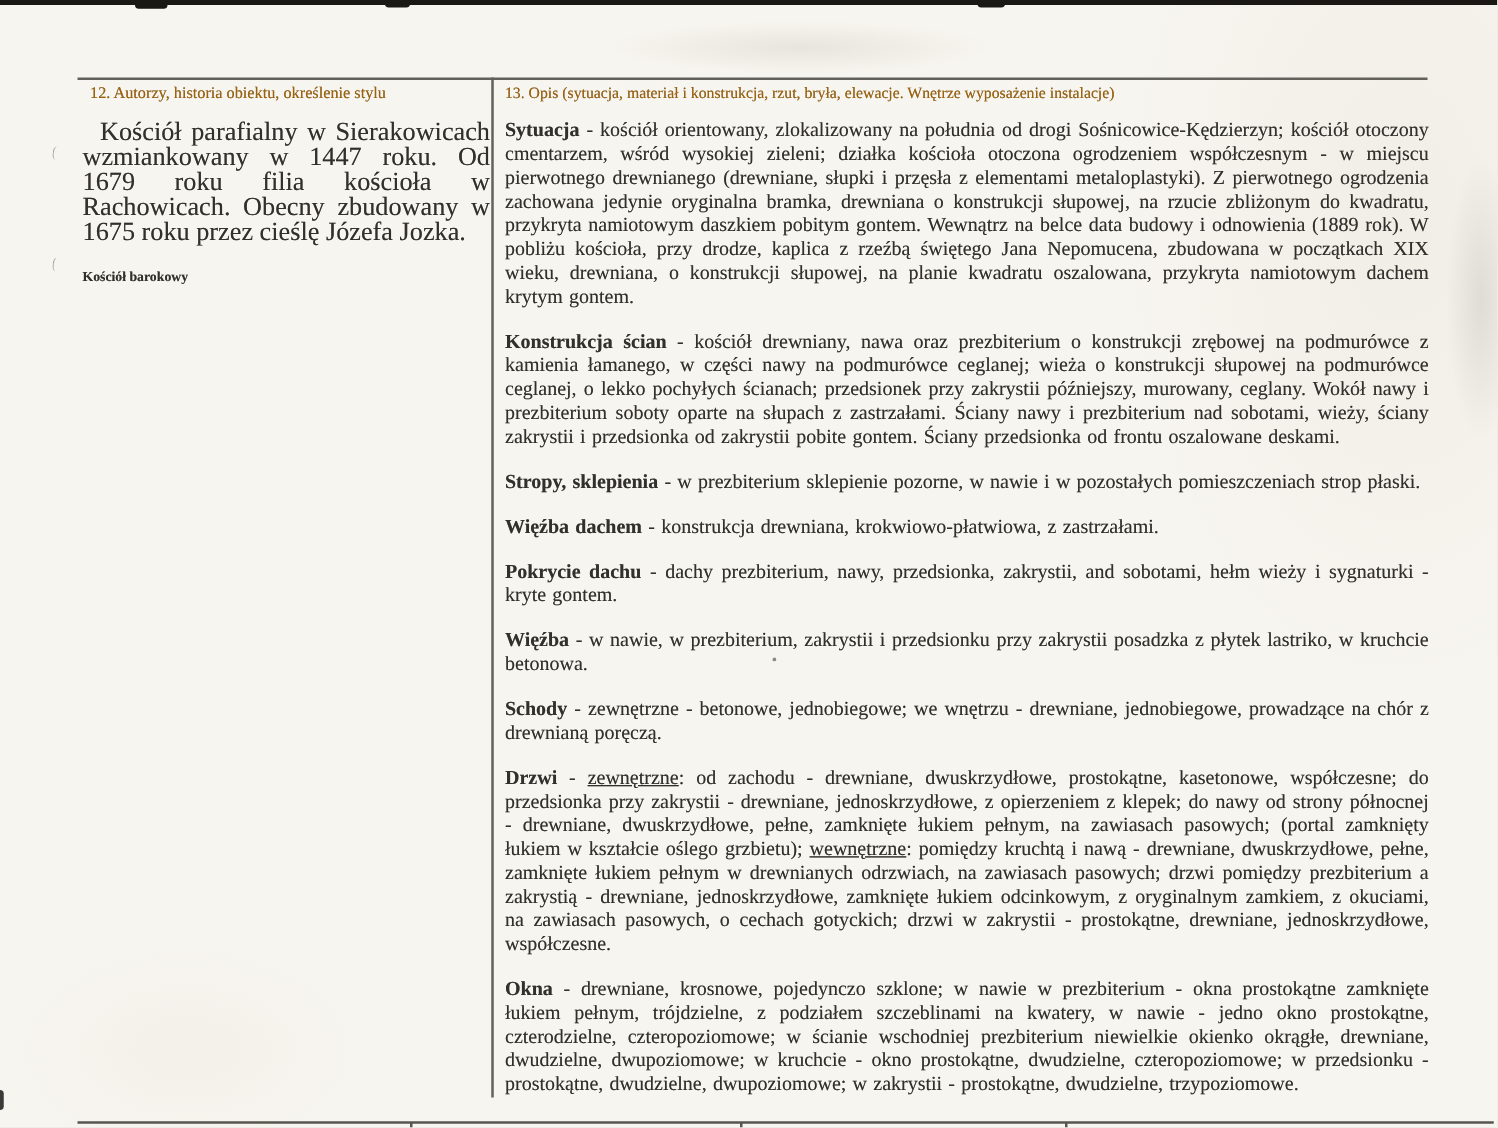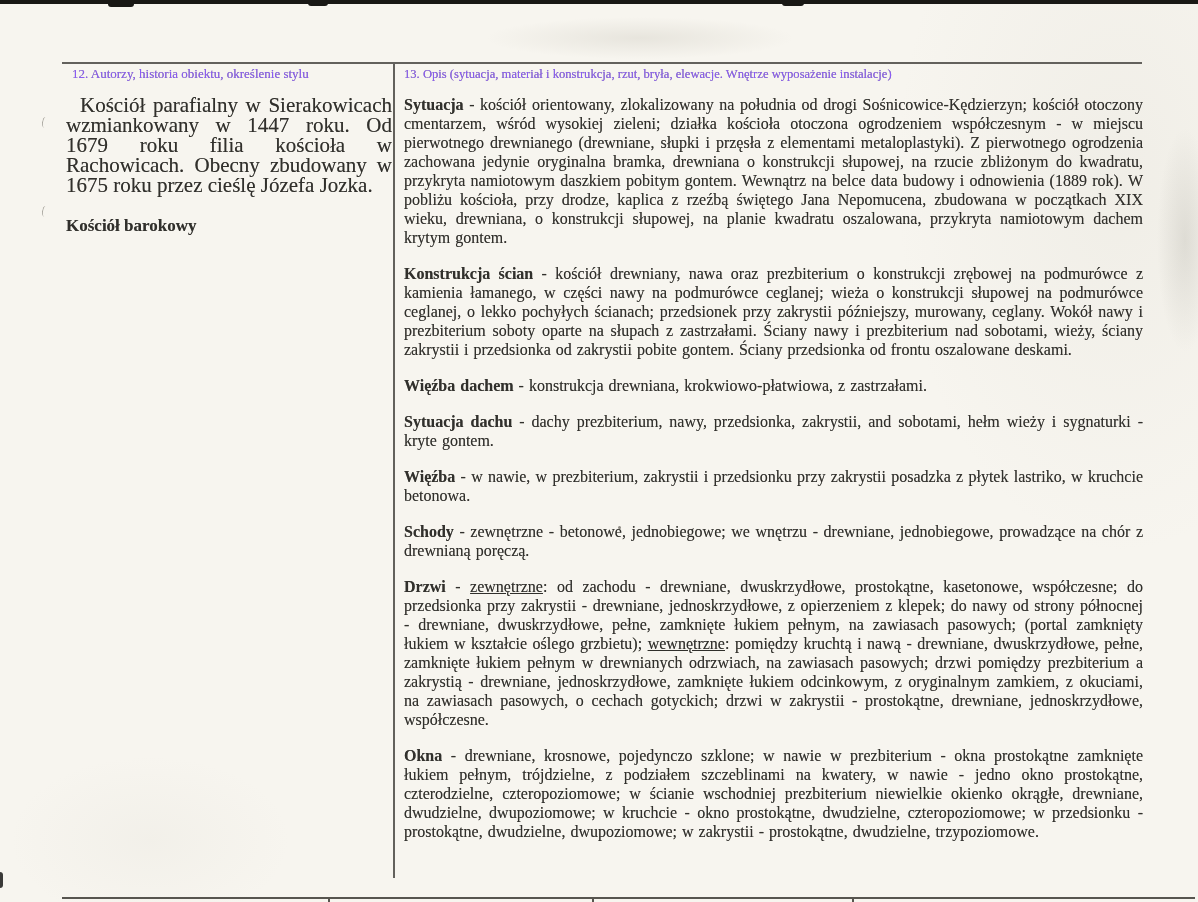--- a/index.html
+++ b/index.html
@@ -41,36 +41,36 @@
   .tbl-bottom{position:absolute;left:62px;top:897px;width:1133px;height:2px;background:#57554f;}
   .cell-tick{position:absolute;top:898px;width:2px;height:5px;background:#57554f;}
   .cell-tick.t1{left:328px;}
   .cell-tick.t2{left:592px;}
   .cell-tick.t3{left:852px;}
 
   .col{position:absolute;top:66px;}
   .col-left{left:66px;width:326px;}
   .col-right{left:404px;width:739px;}
   .col-header{
-    font-size:13px;line-height:16px;color:#8b5cf6;
+    font-size:13px;line-height:16px;color:#a16207;
     text-shadow:0 0 .4px rgba(49,48,44,.55);
     white-space:nowrap;
   }
   .col-left .col-header{padding-left:6px;}
   .col-right .col-header{font-size:12.6px;}
 
   .left-body{
     margin:13px 0 0 0;
     font-size:21px;line-height:20px;
     text-align:justify;text-indent:14px;
     text-shadow:0 0 .4px rgba(49,48,44,.5);
   }
   .style-note{
     margin:21px 0 0 0;
-    font-size:17px;font-weight:bold;
+    font-size:11px;font-weight:bold;
     text-shadow:0 0 .4px rgba(49,48,44,.5);
   }
 
   #sections{margin-top:13px;}
   .section{
     margin:0 0 17px 0;
     font-size:16px;line-height:19px;
     text-align:justify;
     word-spacing:1px;
     text-shadow:0 0 .4px rgba(49,48,44,.5);
@@ -105,22 +105,23 @@
     <div class="col-header">12. Autorzy, historia obiektu, określenie stylu</div>
     <p class="left-body">Kościół parafialny w Sierakowicach wzmiankowany w 1447 roku. Od 1679 roku filia kościoła w Rachowicach. Obecny zbudowany w 1675 roku przez cieślę Józefa Jozka.</p>
     <p class="style-note">Kościół barokowy</p>
   </div>
 
   <div class="col col-right">
     <div class="col-header">13. Opis (sytuacja, materiał i konstrukcja, rzut, bryła, elewacje. Wnętrze wyposażenie instalacje)</div>
     <div id="sections">
         <p class="section"><b>Sytuacja</b> - <span>kościół orientowany, zlokalizowany na południa od drogi Sośnicowice-Kędzierzyn; kościół otoczony cmentarzem, wśród wysokiej zieleni; działka kościoła otoczona ogrodzeniem współczesnym - w miejscu pierwotnego drewnianego (drewniane, słupki i przęsła z elementami metaloplastyki). Z pierwotnego ogrodzenia zachowana jedynie oryginalna bramka, drewniana o konstrukcji słupowej, na rzucie zbliżonym do kwadratu, przykryta namiotowym daszkiem pobitym gontem. Wewnątrz na belce data budowy i odnowienia (1889 rok). W pobliżu kościoła, przy drodze, kaplica z rzeźbą świętego Jana Nepomucena, zbudowana w początkach XIX wieku, drewniana, o konstrukcji słupowej, na planie kwadratu oszalowana, przykryta namiotowym dachem krytym gontem.</span></p>
         <p class="section"><b>Konstrukcja ścian</b> - <span>kościół drewniany, nawa oraz prezbiterium o konstrukcji zrębowej na podmurówce z kamienia łamanego, w części nawy na podmurówce ceglanej; wieża o konstrukcji słupowej na podmurówce ceglanej, o lekko pochyłych ścianach; przedsionek przy zakrystii późniejszy, murowany, ceglany. Wokół nawy i prezbiterium soboty oparte na słupach z zastrzałami. Ściany nawy i prezbiterium nad sobotami, wieży, ściany zakrystii i przedsionka od zakrystii pobite gontem. Ściany przedsionka od frontu oszalowane deskami.</span></p>
+        <p class="section"><b>Stropy, sklepienia</b> - <span>w prezbiterium sklepienie pozorne, w nawie i w pozostałych pomieszczeniach strop płaski.</span></p>
         <p class="section"><b>Więźba dachem</b> - <span>konstrukcja drewniana, krokwiowo-płatwiowa, z zastrzałami.</span></p>
-        <p class="section"><b>Sytuacja dachu</b> - <span>dachy prezbiterium, nawy, przedsionka, zakrystii, and sobotami, hełm wieży i sygnaturki - kryte gontem.</span></p>
+        <p class="section"><b>Pokrycie dachu</b> - <span>dachy prezbiterium, nawy, przedsionka, zakrystii, and sobotami, hełm wieży i sygnaturki - kryte gontem.</span></p>
         <p class="section"><b>Więźba</b> - <span>w nawie, w prezbiterium, zakrystii i przedsionku przy zakrystii posadzka z płytek lastriko, w kruchcie betonowa.</span></p>
         <p class="section"><b>Schody</b> - <span>zewnętrzne - betonowe, jednobiegowe; we wnętrzu - drewniane, jednobiegowe, prowadzące na chór z drewnianą poręczą.</span></p>
         <p class="section"><b>Drzwi</b> - <span class="u">zewnętrzne</span><span>: od zachodu - drewniane, dwuskrzydłowe, prostokątne, kasetonowe, współczesne; do przedsionka przy zakrystii - drewniane, jednoskrzydłowe, z opierzeniem z klepek; do nawy od strony północnej - drewniane, dwuskrzydłowe, pełne, zamknięte łukiem pełnym, na zawiasach pasowych; (portal zamknięty łukiem w kształcie oślego grzbietu); </span><span class="u">wewnętrzne</span><span>: pomiędzy kruchtą i nawą - drewniane, dwuskrzydłowe, pełne, zamknięte łukiem pełnym w drewnianych odrzwiach, na zawiasach pasowych; drzwi pomiędzy prezbiterium a zakrystią - drewniane, jednoskrzydłowe, zamknięte łukiem odcinkowym, z oryginalnym zamkiem, z okuciami, na zawiasach pasowych, o cechach gotyckich; drzwi w zakrystii - prostokątne, drewniane, jednoskrzydłowe, współczesne.</span></p>
         <p class="section"><b>Okna</b> - <span>drewniane, krosnowe, pojedynczo szklone; w nawie w prezbiterium - okna prostokątne zamknięte łukiem pełnym, trójdzielne, z podziałem szczeblinami na kwatery, w nawie - jedno okno prostokątne, czterodzielne, czteropoziomowe; w ścianie wschodniej prezbiterium niewielkie okienko okrągłe, drewniane, dwudzielne, dwupoziomowe; w kruchcie - okno prostokątne, dwudzielne, czteropoziomowe; w przedsionku - prostokątne, dwudzielne, dwupoziomowe; w zakrystii - prostokątne, dwudzielne, trzypoziomowe.</span></p>
       </div>
   </div>
 
 </div>
 
 </body></html>

